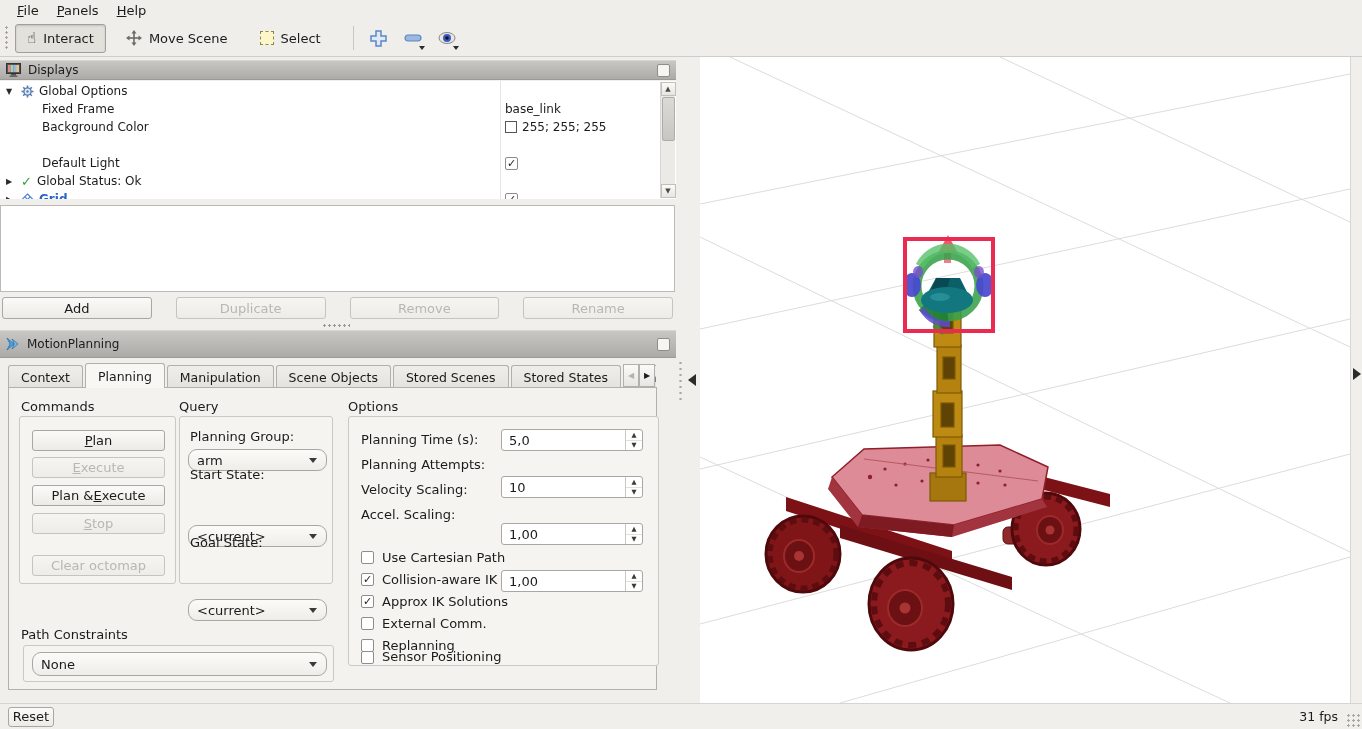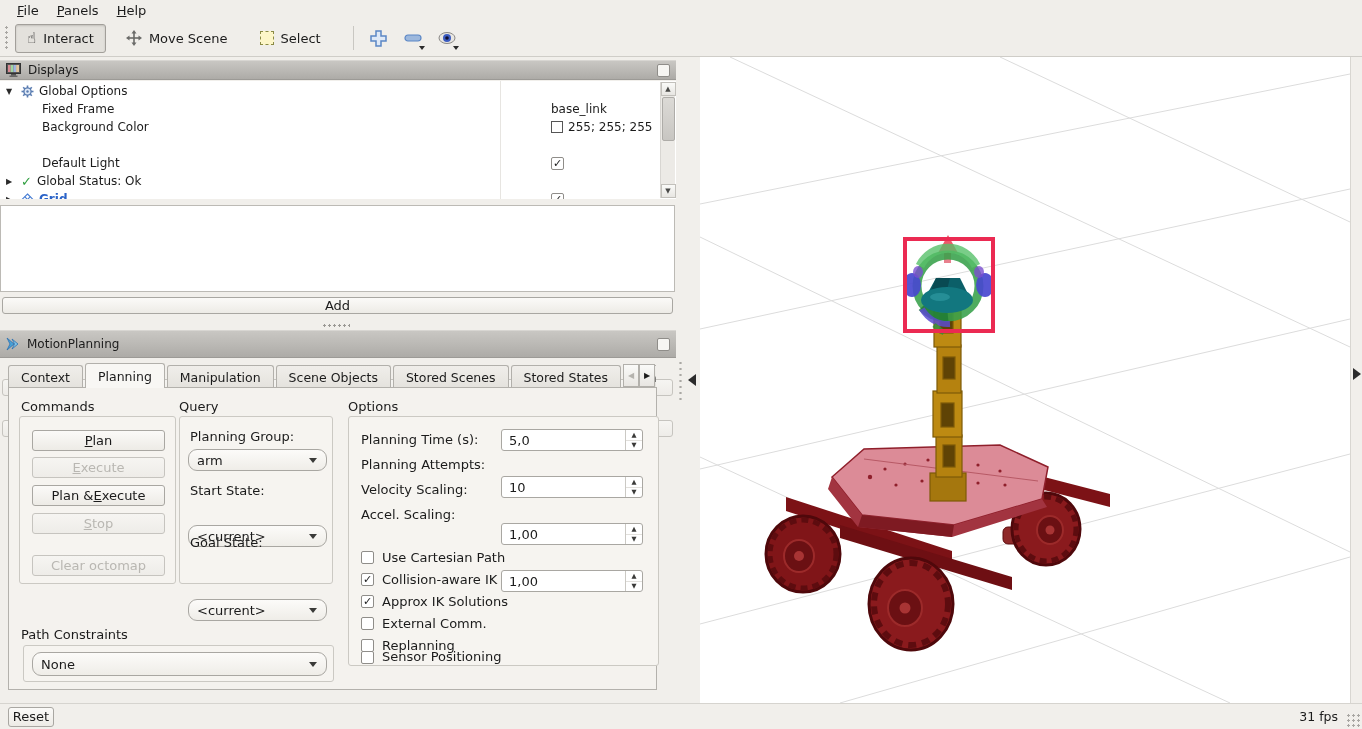--- a/index.html
+++ b/index.html
@@ -32,21 +32,21 @@
                   display:flex; align-items:center; padding:0 6px; gap:7px; font-size:12px; }
   .panel-header .title { flex:1; }
   .ph-btn { width:13px; height:13px; background:#f6f5f2; border:1px solid #8f8d89; border-radius:2px; }
 
   
   .tree { background:#fff; overflow:hidden; font-size:12px; }
   .tree-row { position:absolute; left:0; width:100%; height:18px; display:flex; align-items:center; }
   .tw { position:absolute; display:flex; align-items:center; gap:5px; }
   .expander { font-size:8px; color:#2b2b2b; width:10px; }
   .col-sep { position:absolute; left:500px; top:0; bottom:0; width:1px; background:#e7e5e1; }
-  .val { position:absolute; left:505px; display:flex; align-items:center; gap:5px;margin-left:46px; }
+  .val { position:absolute; left:505px; display:flex; align-items:center; gap:5px; }
   .swatch { width:12px; height:12px; border:1px solid #555; background:#fff; }
   .cb { width:13px; height:13px; background:#fff; border:1px solid #8f8d89; border-radius:2px;
         display:inline-flex; align-items:center; justify-content:center; font-size:11px; font-weight:bold; line-height:1; }
   .grid-label { color:#2a63c8; font-weight:bold; }
   .gcheck { color:#2f9e3f; font-weight:bold; font-size:13px; }
   .scrollbar { position:absolute; right:1px; top:1px; bottom:1px; width:15px; background:#eceae6; border-left:1px solid #d8d6d2;
                display:flex; flex-direction:column; align-items:center; }
   .sb-btn { width:15px; height:14px; display:flex; align-items:center; justify-content:center; font-size:7px; color:#4a4a48;
             background:linear-gradient(#fafaf8,#e8e6e2); border:1px solid #c2c0bb; }
   .sb-thumb { width:13px; height:44px; background:linear-gradient(#dcdad6,#c8c6c2); border:1px solid #aeaca8; border-radius:2px; margin-top:1px; }
@@ -244,21 +244,21 @@
 
   <div class="scrollbar">
     <span class="sb-btn">▲</span>
     <span class="sb-thumb"></span>
     <span class="sb-btn" style="position:absolute;bottom:0;">▼</span>
   </div>
 </div>
 
 <div class="abs" style="left:0;top:205px;width:675px;height:87px;background:#fff;border:1px solid #bcbab5;"></div>
 
-<div class="abs" style="left:2px;top:297px;width:671px;height:22px;display:flex;gap:24px;flex-direction:column;">
+<div class="abs" style="left:2px;top:297px;width:671px;height:22px;display:flex;gap:24px;">
   <div class="btn" style="flex:1;">Add</div>
   <div class="btn disabled" style="flex:1;">Duplicate</div>
   <div class="btn disabled" style="flex:1;">Remove</div>
   <div class="btn disabled" style="flex:1;">Rename</div>
 </div>
 
 <div class="abs hdots" style="left:322px;top:323px;"></div>
 
 <div class="abs panel-header" style="left:0;top:330px;width:676px;height:28px;gap:7px;">
   <svg width="14" height="14" viewBox="0 0 14 14">
@@ -297,21 +297,21 @@
     <div class="btn abs" style="left:12px;top:68px;width:133px;height:21px;">Plan &amp; <u>E</u>xecute</div>
     <div class="btn disabled abs" style="left:12px;top:96px;width:133px;height:21px;"><u>S</u>top</div>
     <div class="btn disabled abs" style="left:12px;top:138px;width:133px;height:21px;">Clear octomap</div>
   </div>
 
   <div class="groupbox" style="left:170px;top:28px;width:154px;height:168px;">
     <span class="abs" style="left:10px;top:12px;">Planning Group:</span>
     <div class="combo abs" style="left:8px;top:32px;width:139px;height:22px;">
       <span>arm</span>
     </div>
-    <span class="abs" style="left:10px;top:66px;">Start State:</span>
+    <span class="abs" style="left:10px;top:50px;">Start State:</span>
     <div class="combo abs" style="left:8px;top:86px;width:139px;height:22px;">
       <span>&lt;current&gt;</span>
     </div>
     <span class="abs" style="left:10px;top:118px;">Goal State:</span>
     <div class="combo abs" style="left:8px;top:138px;width:139px;height:22px;">
       <span>&lt;current&gt;</span>
     </div>
   </div>
 
   <div class="groupbox" style="left:339px;top:28px;width:311px;height:250px;">

